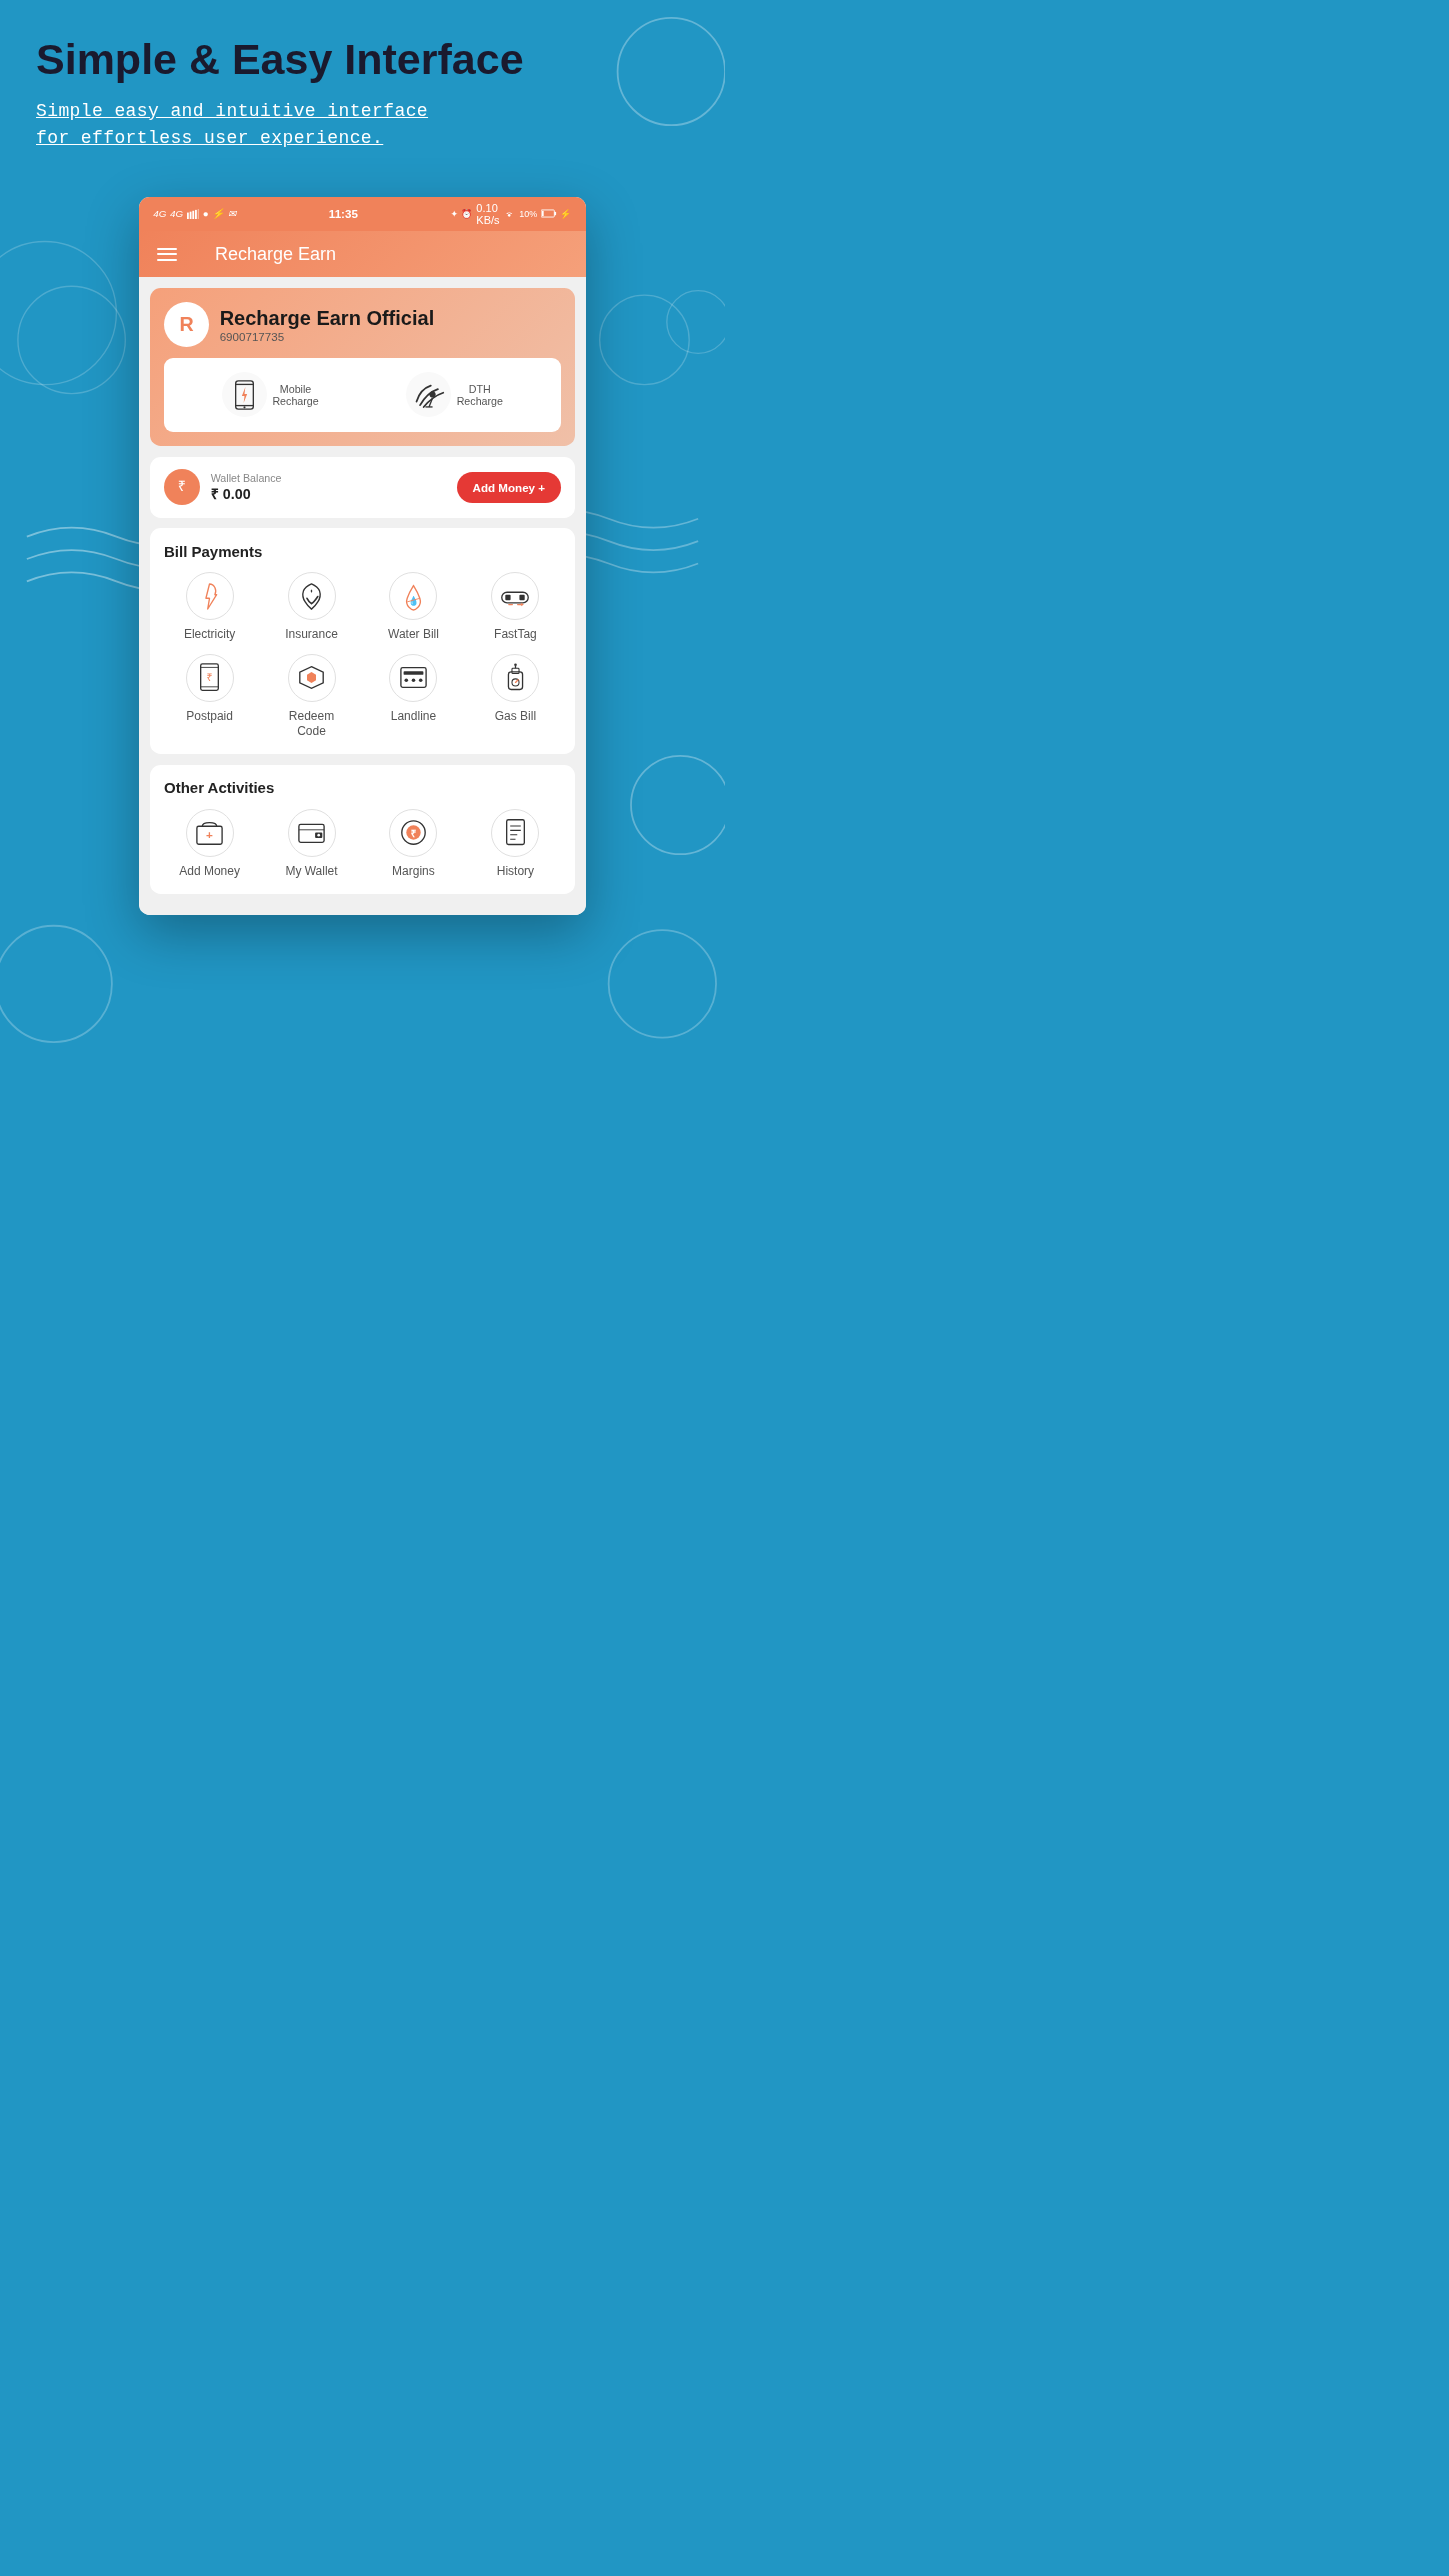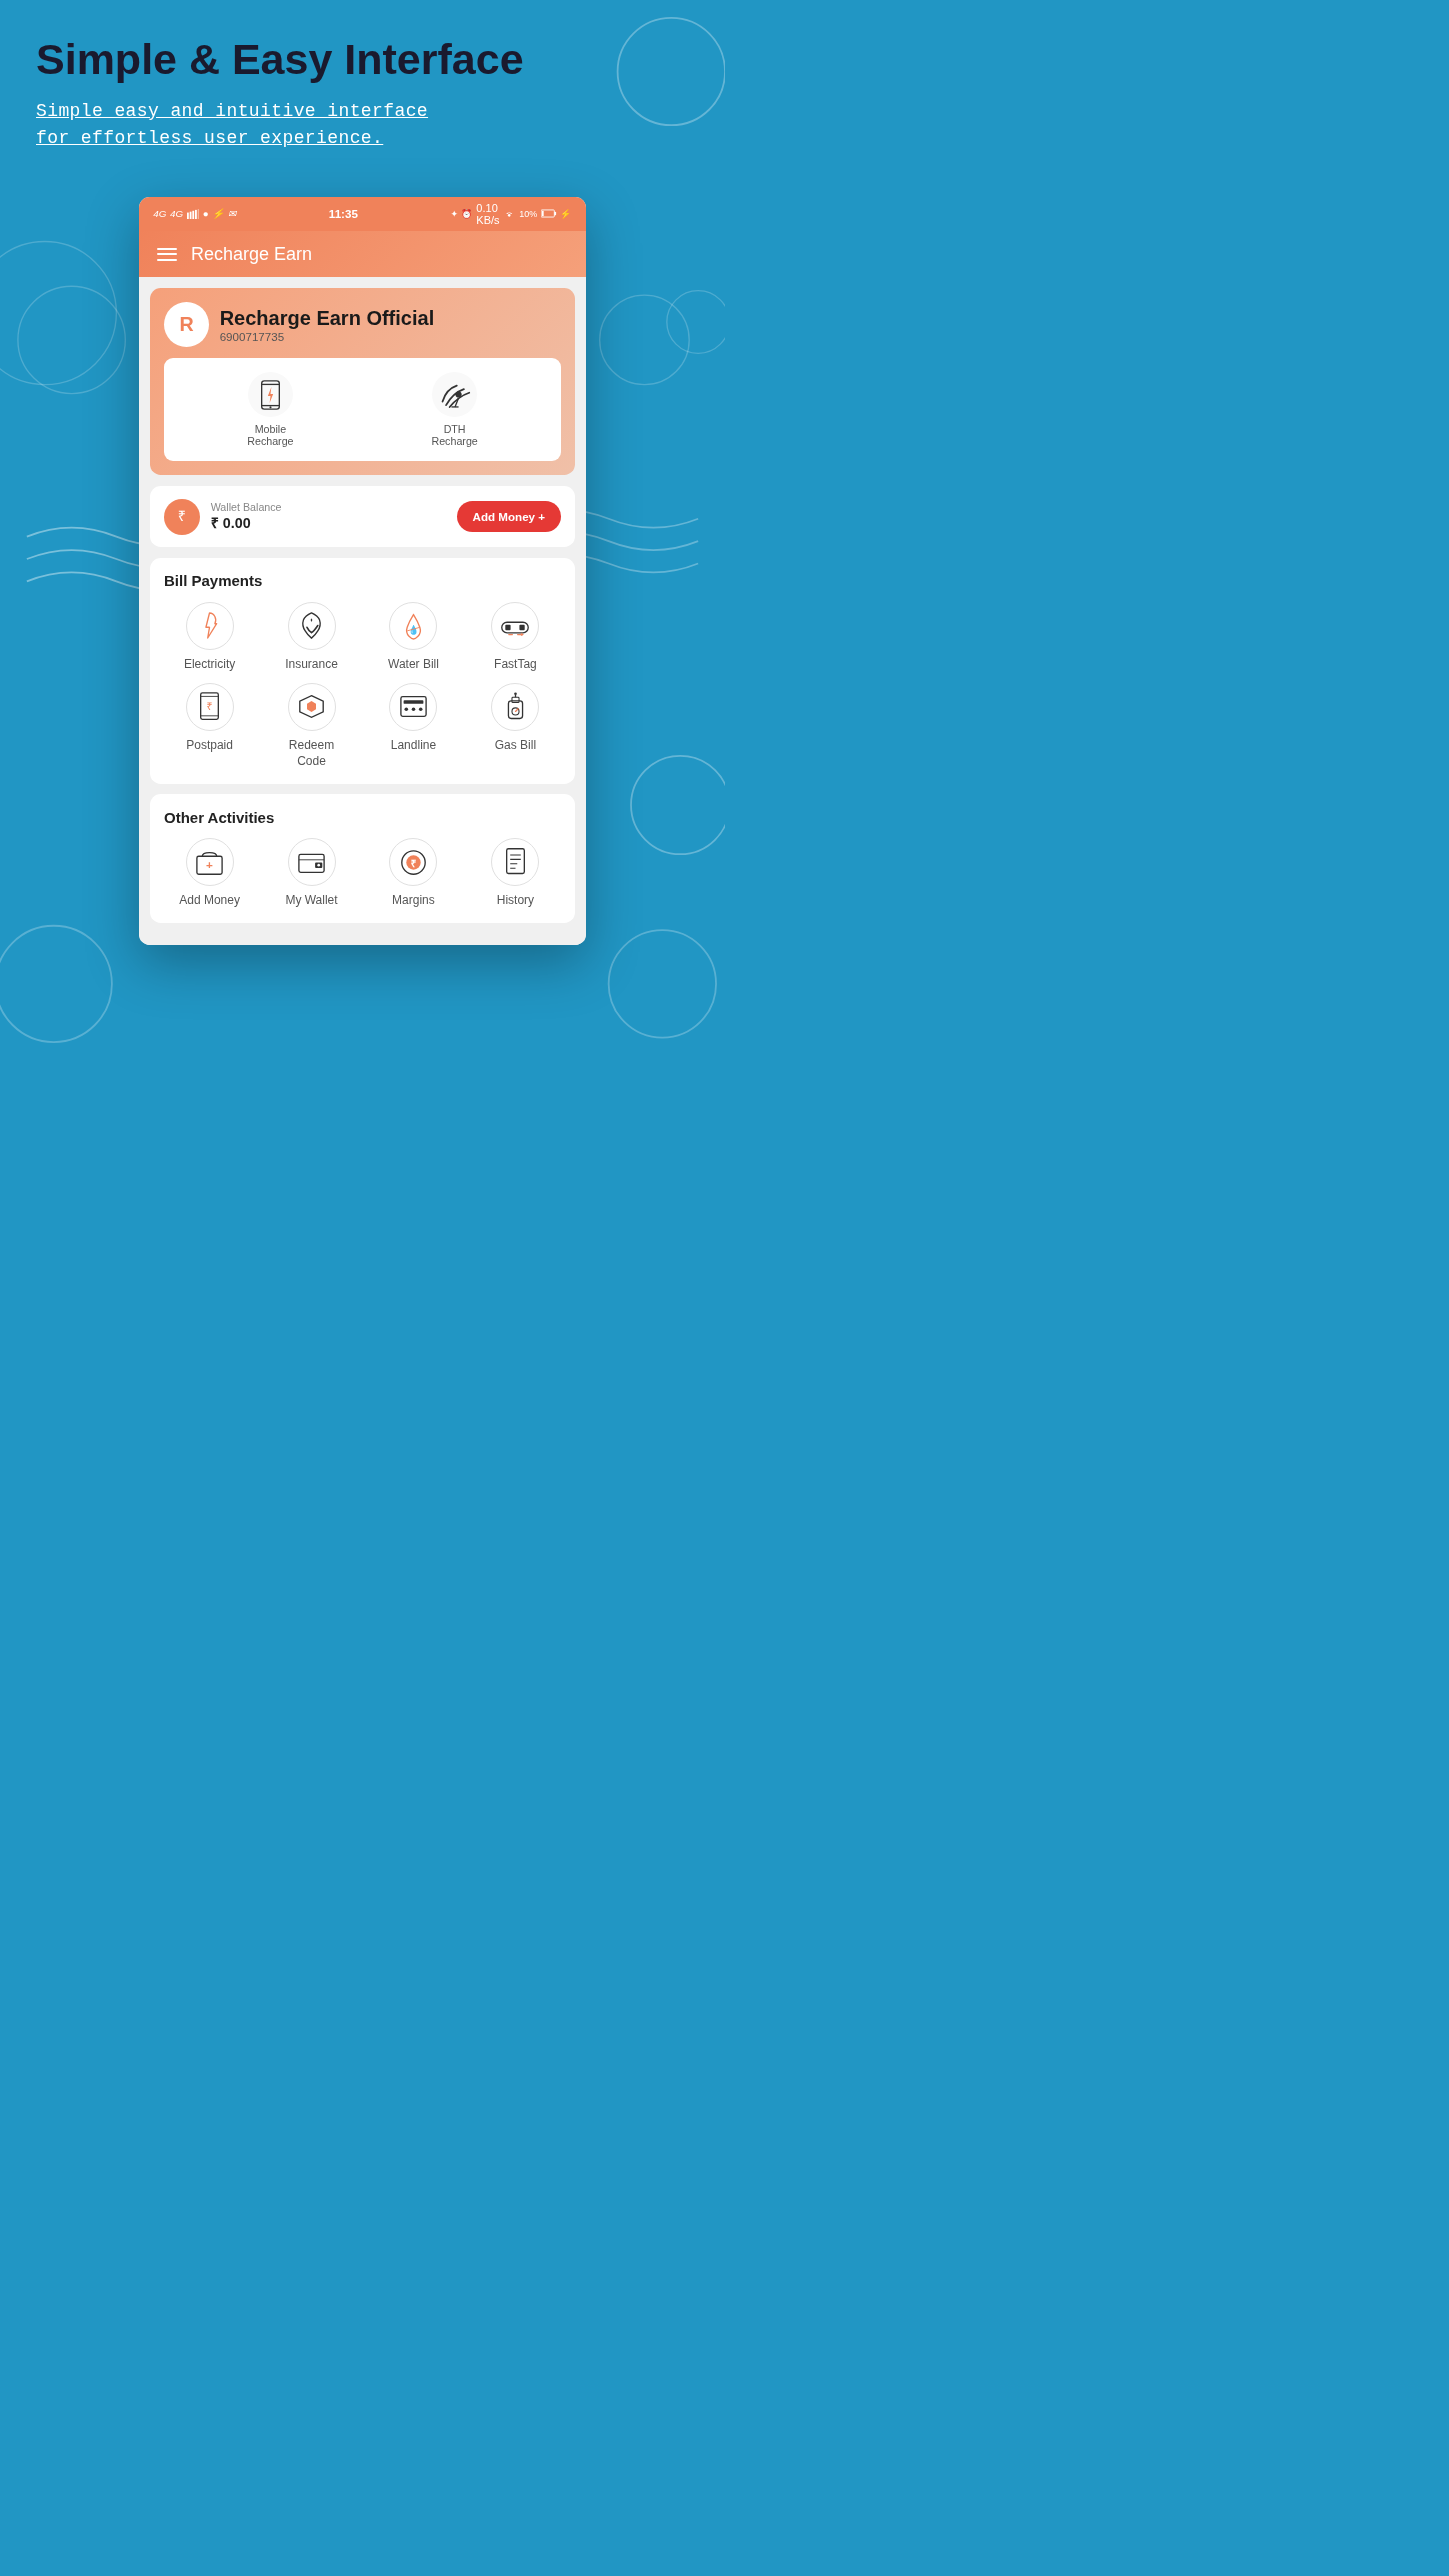--- a/index.html
+++ b/index.html
@@ -79,20 +79,21 @@
     .hamburger-icon {
       display: flex; flex-direction: column; gap: 3.6px; cursor: pointer;
     }
     .hamburger-icon span {
       display: block; width: 19.7px; height: 1.8px; background: white; border-radius: 1.8px;
     }
     .app-bar-title {
       color: white;
       font-size: 18px;
       font-weight: 500;
+      margin-left: 24px;
     }
 
     
     .app-content {
       background: #f0f0f0;
       padding: 10.7px;
     }
 
     
     .profile-card {
@@ -128,21 +129,21 @@
 
     
     .recharge-options {
       background: white;
       border-radius: 9px;
       padding: 14.3px;
       display: flex;
       justify-content: space-around;
     }
     .recharge-item {
-      display: flex; flex-direction: column; align-items: center; gap: 5.4px;
+      display: flex; align-items: center; gap: 5.4px;
       cursor: pointer;
     }
     .recharge-icon {
       width: 45px; height: 45px;
       border-radius: 50%;
       background: #f9f9f9;
       display: flex; align-items: center; justify-content: center;
       font-size: 21.5px;
     }
     .recharge-label {

